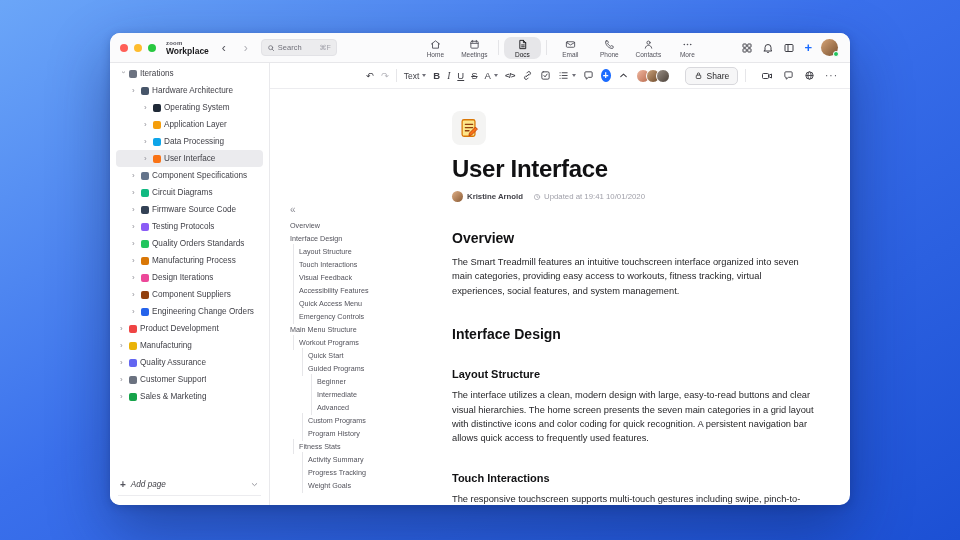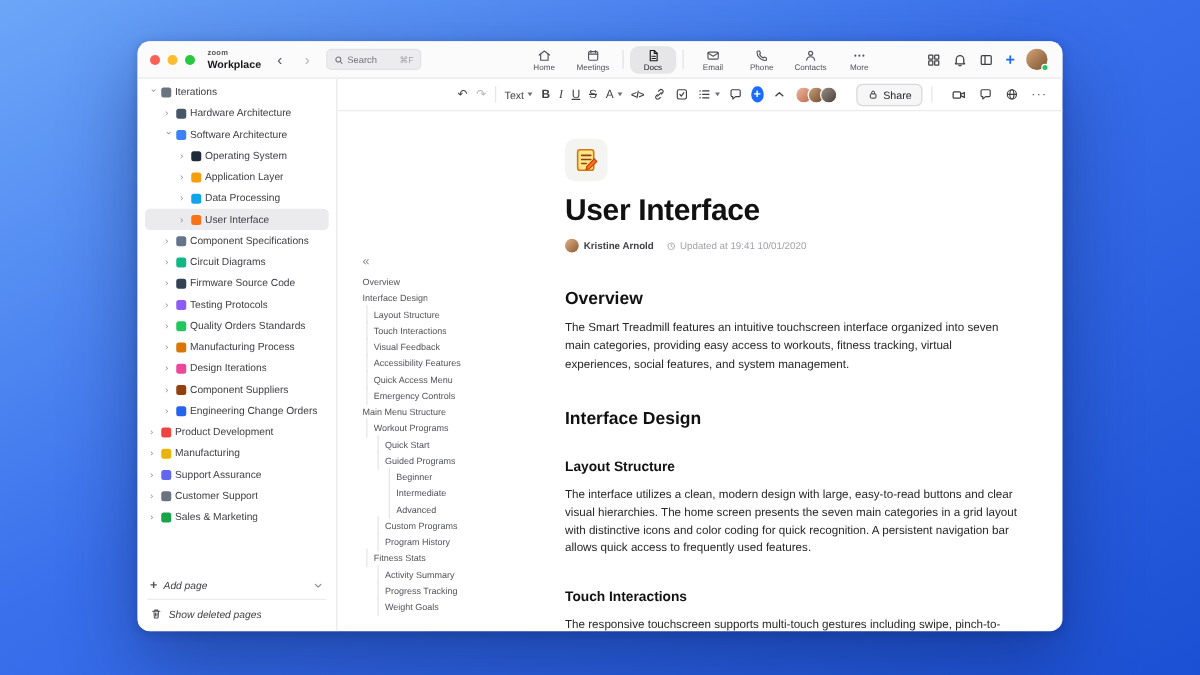--- a/index.html
+++ b/index.html
@@ -360,25 +360,20 @@
             <span class="pic" style="background: rgb(107, 114, 128);"></span>
             <span class="tree-label">Iterations</span>
           </div>
 
           <div class="tree-item" data-level="1">
             <span class="chev">›</span>
             <span class="pic" style="background: rgb(71, 85, 105);"></span>
             <span class="tree-label">Hardware Architecture</span>
           </div>
 
-          <div class="tree-item expanded" data-level="1">
-            <span class="chev">›</span>
-            <span class="pic" style="background: rgb(59, 130, 246);"></span>
-            <span class="tree-label">Software Architecture</span>
-          </div>
 
           <div class="tree-item" data-level="2">
             <span class="chev">›</span>
             <span class="pic" style="background: rgb(31, 41, 55);"></span>
             <span class="tree-label">Operating System</span>
           </div>
 
           <div class="tree-item" data-level="2">
             <span class="chev">›</span>
             <span class="pic" style="background: rgb(245, 158, 11);"></span>
@@ -459,21 +454,21 @@
 
           <div class="tree-item" data-level="0">
             <span class="chev">›</span>
             <span class="pic" style="background: rgb(234, 179, 8);"></span>
             <span class="tree-label">Manufacturing</span>
           </div>
 
           <div class="tree-item" data-level="0">
             <span class="chev">›</span>
             <span class="pic" style="background: rgb(99, 102, 241);"></span>
-            <span class="tree-label">Support Assurance</span>
+            <span class="tree-label">Quality Assurance</span>
           </div>
 
           <div class="tree-item" data-level="0">
             <span class="chev">›</span>
             <span class="pic" style="background: rgb(107, 114, 128);"></span>
             <span class="tree-label">Customer Support</span>
           </div>
 
           <div class="tree-item" data-level="0">
             <span class="chev">›</span>
@@ -484,26 +479,20 @@
 
       <div class="sb-foot">
         <button class="foot-row">
           <span class="plus">+</span>
           <span class="flab">Add page</span>
           <svg class="ic" width="9" height="9" style="color:#8e8e96">
               <use href="#i-chevd"></use>
             </svg>
         </button>
         <div class="foot-div"></div>
-        <button class="foot-row">
-          <svg class="ic" width="10" height="10" style="color:#52525b">
-              <use href="#i-trash"></use>
-            </svg>
-          <span class="flab">Show deleted pages</span>
-        </button>
       </div>
     </aside>
 
     <main class="main">
 
       <div class="toolbar">
         <button class="tb">↶</button>
         <button class="tb dim">↷</button>
         <span class="vdiv"></span>
         <button class="tb tstyle">

